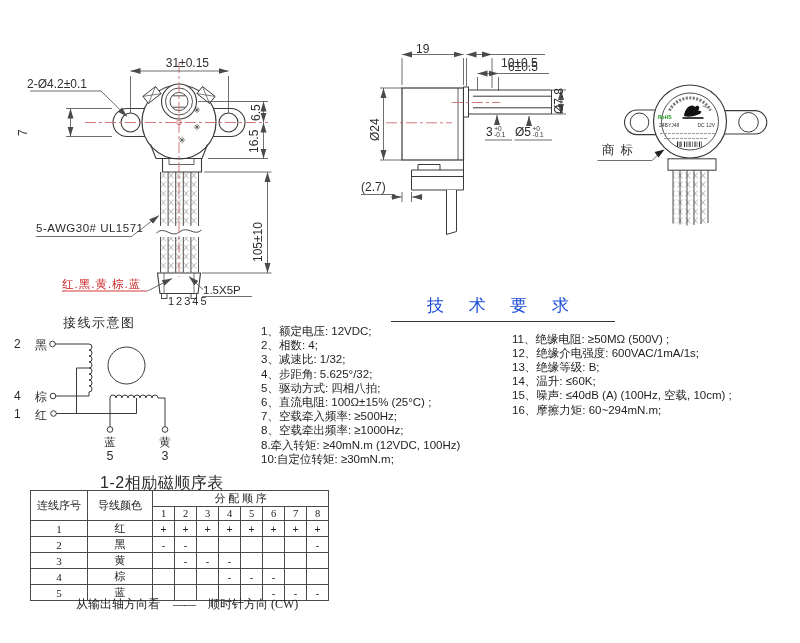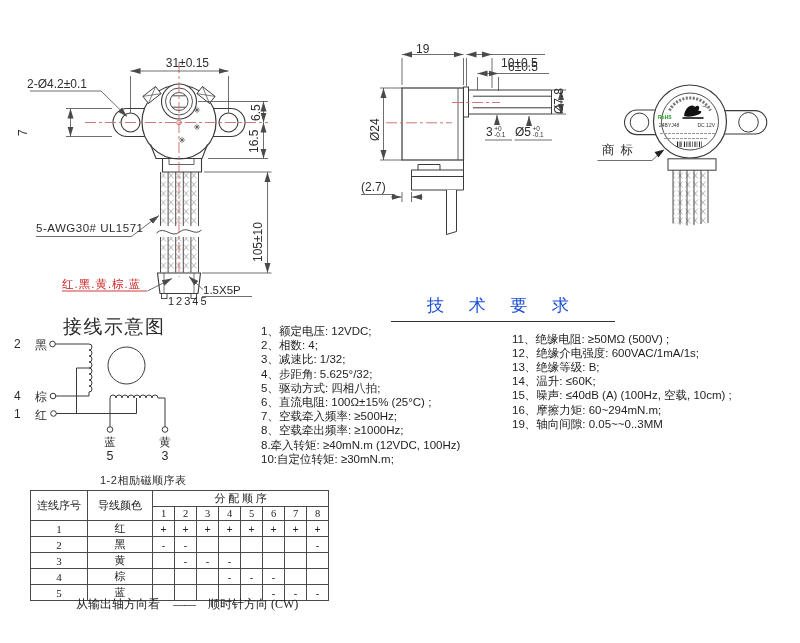--- a/index.html
+++ b/index.html
@@ -25,22 +25,22 @@
   #seq-table{position:absolute;left:30px;top:490px;border-collapse:collapse;
              font-size:11px;color:#222;font-family:"Liberation Serif","DejaVu Serif",serif;}
   #seq-table th,#seq-table td{border:1px solid #4a4a4a;font-weight:normal;text-align:center;padding:0;}
   #seq-table .c1{width:56px;} #seq-table .c2{width:64px;}
   #seq-table .step{width:21px;font-size:10.5px;}
   #seq-table tr{height:14px;} #seq-table tr.h1{height:15px;}
   #seq-table td.pm{font-size:10.5px;font-family:"Liberation Sans",sans-serif;}
   #footer{display:flex;align-items:center;font-size:12px;color:#222;}
   #footer .dash{margin:0 13px;letter-spacing:-1px;}
   .lbl-tiny{font-size:5px;line-height:5px;color:#333;}
-  #wiring-title{font-size:19px;letter-spacing:1.5px;}
-  #table-title{font-size:11px;letter-spacing:.5px;text-align:right;}
+  #wiring-title{font-size:13px;letter-spacing:1.5px;}
+  #table-title{font-size:16px;letter-spacing:.5px;text-align:right;}
 </style>
 </head>
 <body>
 
 <div id="canvas">
 
 <svg class="art" width="800" height="643" viewBox="0 0 800 643">
   <defs>
     <marker id="ar" markerWidth="11" markerHeight="8" refX="10" refY="4" orient="auto-start-reverse" markerUnits="userSpaceOnUse">
       <path d="M0,1 L10,4 L0,7 Z" fill="#4a4a4a"></path>
@@ -273,21 +273,20 @@
       <div>8.牵入转矩: ≥40mN.m (12VDC, 100Hz)</div>
       <div>10:自定位转矩: ≥30mN.m;</div>
     </div>
 <div class="t techcol serif" id="tech-right" style="left:512px;top:331.5px">
       <div>11、绝缘电阻: ≥50MΩ (500V) ;</div>
       <div>12、绝缘介电强度: 600VAC/1mA/1s;</div>
       <div>13、绝缘等级: B;</div>
       <div>14、温升: ≤60K;</div>
       <div>15、噪声: ≤40dB (A) (100Hz, 空载, 10cm) ;</div>
       <div>16、摩擦力矩: 60~294mN.m;</div>
-      <div>19、轴向间隙: 0.05~~0..3MM</div>
     </div>
 
 <div class="t serif" id="table-title" style="left:100px;top:473px">1-2相励磁顺序表</div>
 <table id="seq-table">
   <thead>
     <tr class="h1">
       <th class="c1" rowspan="2">连线序号</th>
       <th class="c2" rowspan="2">导线颜色</th>
       <th colspan="8">分 配 顺 序</th>
     </tr>

